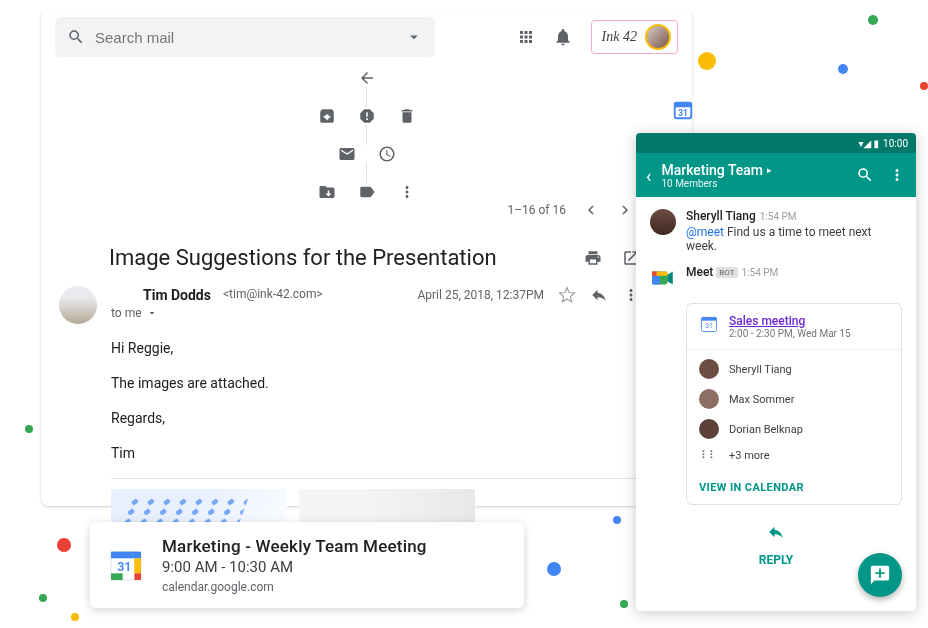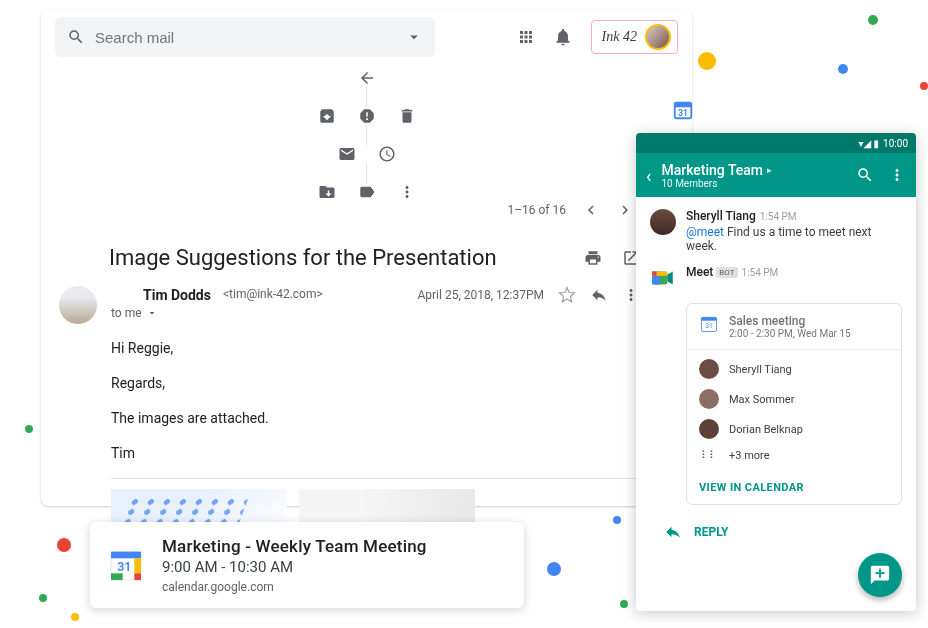--- a/index.html
+++ b/index.html
@@ -84,29 +84,29 @@
 .chat-content { flex: 1; font-size: 12px; }
 .chat-name { font-weight: 500; color: #202124; font-size: 12px; }
 .chat-time { font-size: 10px; color: #9e9e9e; margin-left: 4px; }
 .chat-text { color: #3c4043; margin-top: 2px; }
 .mention { color: #1a73e8; }
 .bot-badge { font-size: 8px; background: #e0e0e0; color: #5f6368; padding: 1px 3px; border-radius: 2px; margin-left: 3px; vertical-align: middle; }
 
 .event-card { border: 1px solid #e0e0e0; border-radius: 6px; margin-top: 8px; margin-left: 36px; overflow: hidden; }
 .event-head { display: flex; gap: 10px; padding: 10px 12px; align-items: flex-start; }
 .mini-cal { width: 20px; height: 20px; flex-shrink: 0; }
-.event-title { font-size: 12px; font-weight: 500; color: #737373; }
+.event-title { font-size: 12px; font-weight: 500; color: #6d28d9; text-decoration: underline; }
 .event-sub { font-size: 10px; color: #757575; }
 .attendee-list { border-top: 1px solid #eee; padding: 4px 0; }
 .attendee { display: flex; align-items: center; gap: 10px; padding: 5px 12px; font-size: 11px; color: #3c4043; }
 .att-av { width: 20px; height: 20px; border-radius: 50%; background: #8d6e63; }
 .att-more-icon { width: 20px; text-align: center; color: #5f6368; }
 .view-cal { padding: 10px 12px; font-size: 11px; font-weight: 700; color: #009688; letter-spacing: 0.4px; }
 
-.reply-row { display: flex; align-items: center; gap: 12px; padding: 4px 14px; color: #009688; font-size: 12px; font-weight: 700; }
+.reply-row { display: flex; align-items: center; gap: 12px; padding: 4px 14px; color: #009688; font-size: 12px; font-weight: 700; flex-direction: column; }
 .reply-row svg { fill: #009688; }
 
 .fab { position: absolute; right: 14px; bottom: 14px; width: 44px; height: 44px; border-radius: 50%; background: #009688; box-shadow: 0 3px 6px rgba(0,0,0,0.3); display: flex; align-items: center; justify-content: center; }
 .fab svg { fill: #fff; }
 </style>
 </head>
 <body>
 
 <div class="dot dot-green" style="left:868px;top:15px;width:10px;height:10px"></div>
 <div class="dot dot-blue" style="left:838px;top:64px;width:10px;height:10px"></div>
@@ -240,22 +240,22 @@
         </div>
       </div>
       <div class="to-line">
         <span>to me</span>
         <svg width="12" height="12" viewBox="0 0 24 24" fill="#5f6368">
             <path d="M7 10l5 5 5-5z"></path>
           </svg>
       </div>
       <div class="body-text">
         <p>Hi Reggie,</p>
+        <p>The images are attached.</p>
         <p>Regards,</p>
-        <p>The images are attached.</p>
         <p>Tim</p>
       </div>
       <hr class="hr">
       <div class="attach-row">
         <div class="attach attach1"></div>
         <div class="attach attach2"></div>
       </div>
     </div>
   </div>
 </div>

